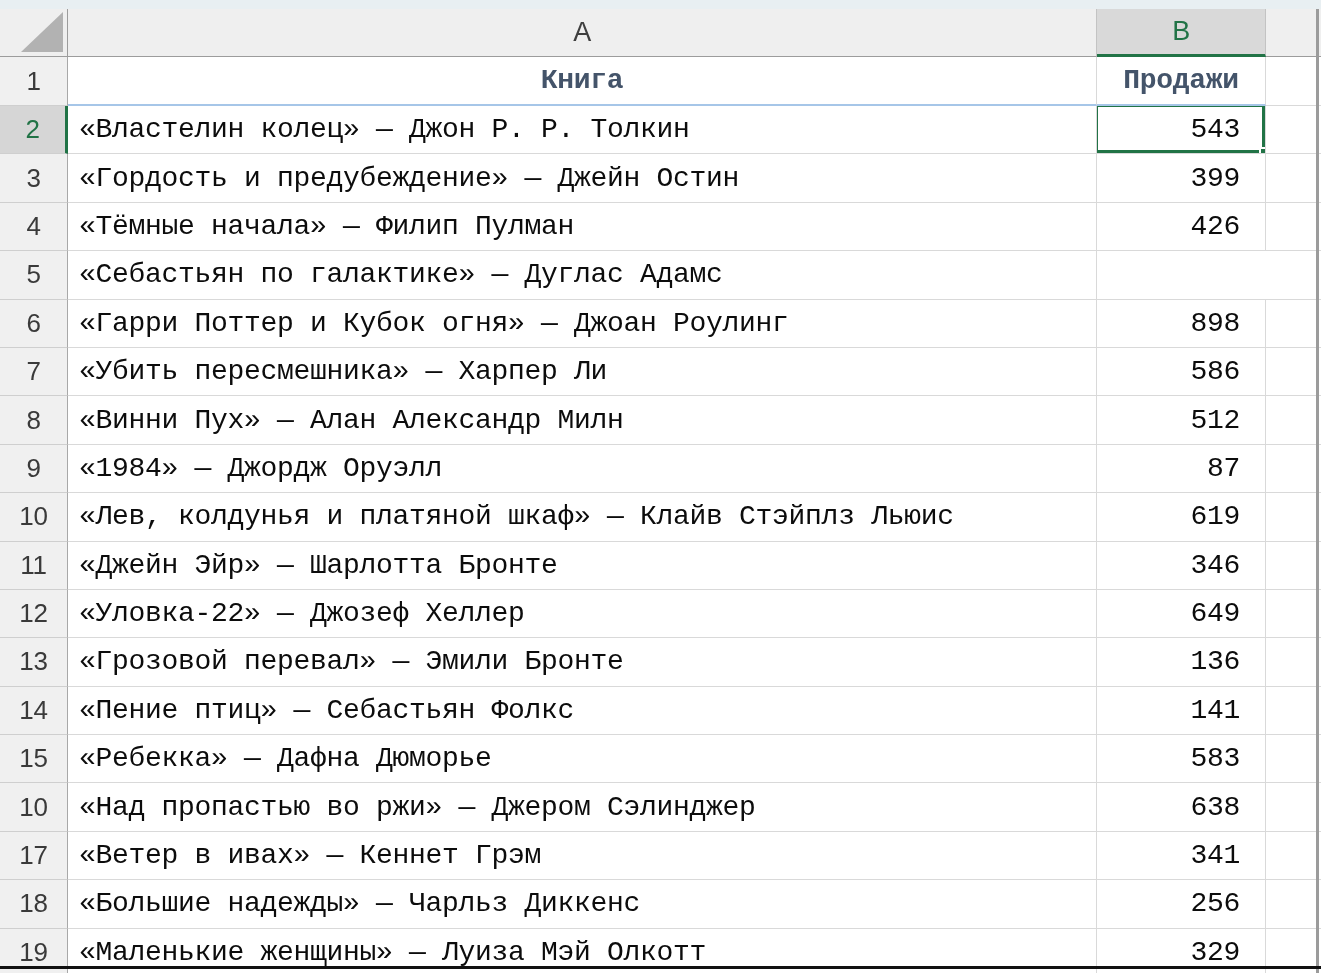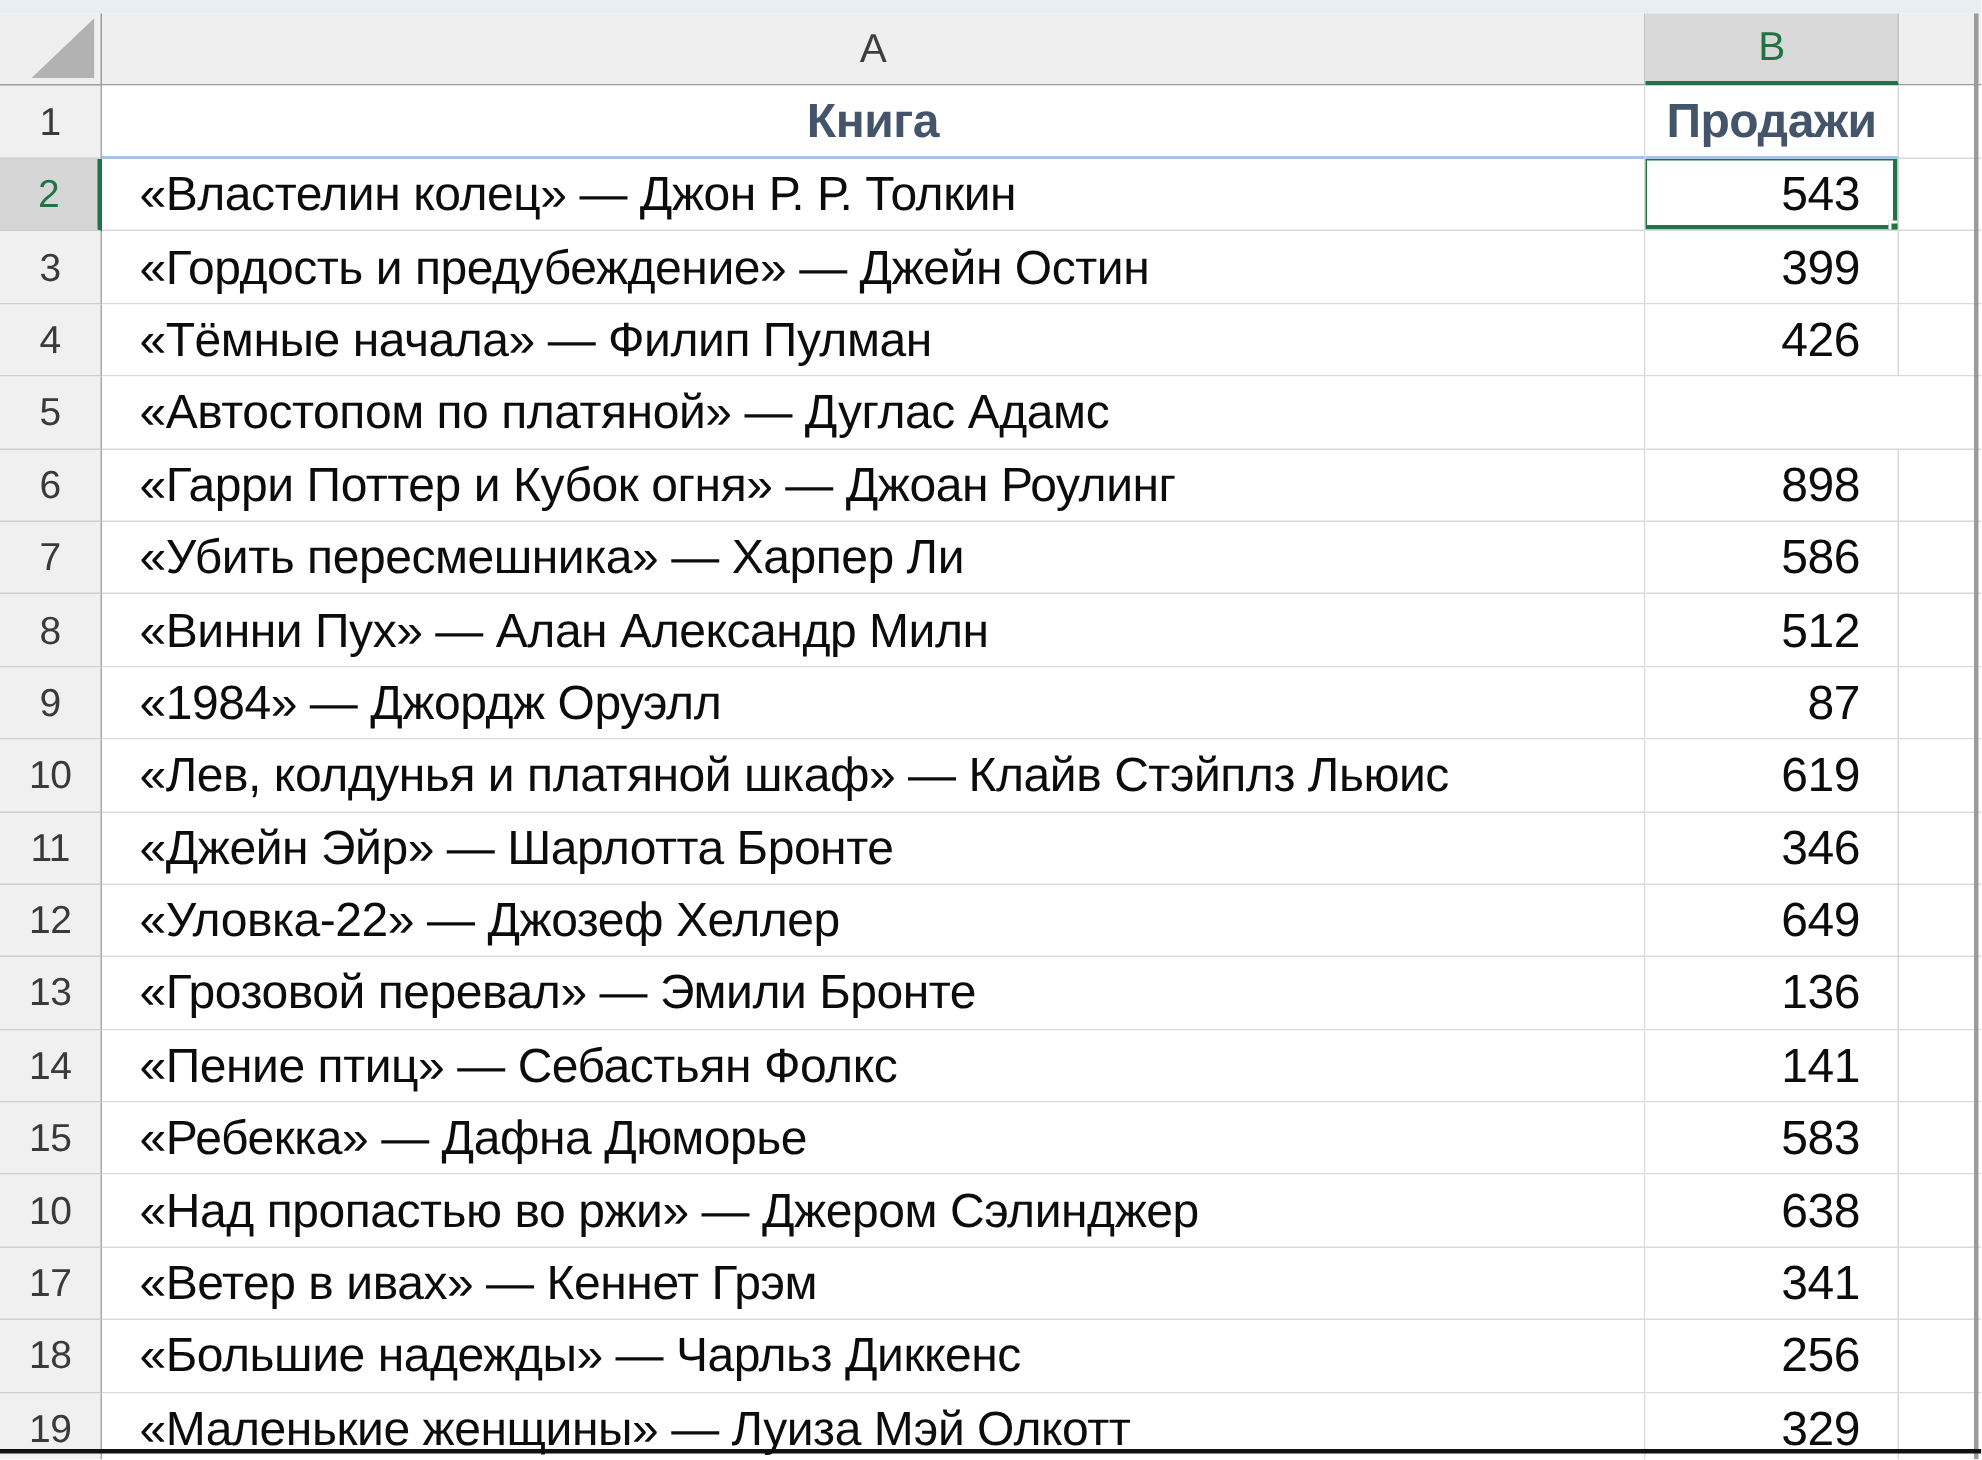--- a/index.html
+++ b/index.html
@@ -78,27 +78,28 @@
     font-size: 26px;
     color: #3a3a3a;
     letter-spacing: -0.3px;
   }
   .cell {
     background: #ffffff;
     border-right: 1px solid #d9d9d9;
     border-bottom: 1px solid #d9d9d9;
     display: flex;
     align-items: center;
-    font-size: 32px;
+    font-size: 28px;
     color: #0c0c0c;
     letter-spacing: -0.3px;
     white-space: nowrap;
     overflow: hidden;
-  }
-  .cell-a { width: 1029px; flex: 0 0 1029px; padding-left: 25px; }
+    font-family: Liberation Mono, monospace;
+  }
+  .cell-a { width: 1029px; flex: 0 0 1029px; padding-left: 11px; }
   .cell-b { width: 169px; flex: 0 0 169px; justify-content: flex-end; padding-right: 25px; }
   .cell-c { flex: 1 1 auto; border-right: none; }
   
   .header-data-row .cell {
     font-weight: bold;
     color: #44546a;
     border-bottom: 2px solid #a6c6e8;
   }
   .header-data-row .cell-a,
   .header-data-row .cell-b {
@@ -193,21 +194,21 @@
 
   <div class="row">
     <div class="row-h">4</div>
     <div class="cell cell-a">«Тёмные начала» — Филип Пулман</div>
     <div class="cell cell-b">426</div>
     <div class="cell cell-c"></div>
   </div>
 
   <div class="row">
     <div class="row-h">5</div>
-    <div class="cell cell-a">«Автостопом по платяной» — Дуглас Адамс</div>
+    <div class="cell cell-a">«Себастьян по галактике» — Дуглас Адамс</div>
     <div class="cell cell-c"></div>
   </div>
 
   <div class="row">
     <div class="row-h">6</div>
     <div class="cell cell-a">«Гарри Поттер и Кубок огня» — Джоан Роулинг</div>
     <div class="cell cell-b">898</div>
     <div class="cell cell-c"></div>
   </div>
 

